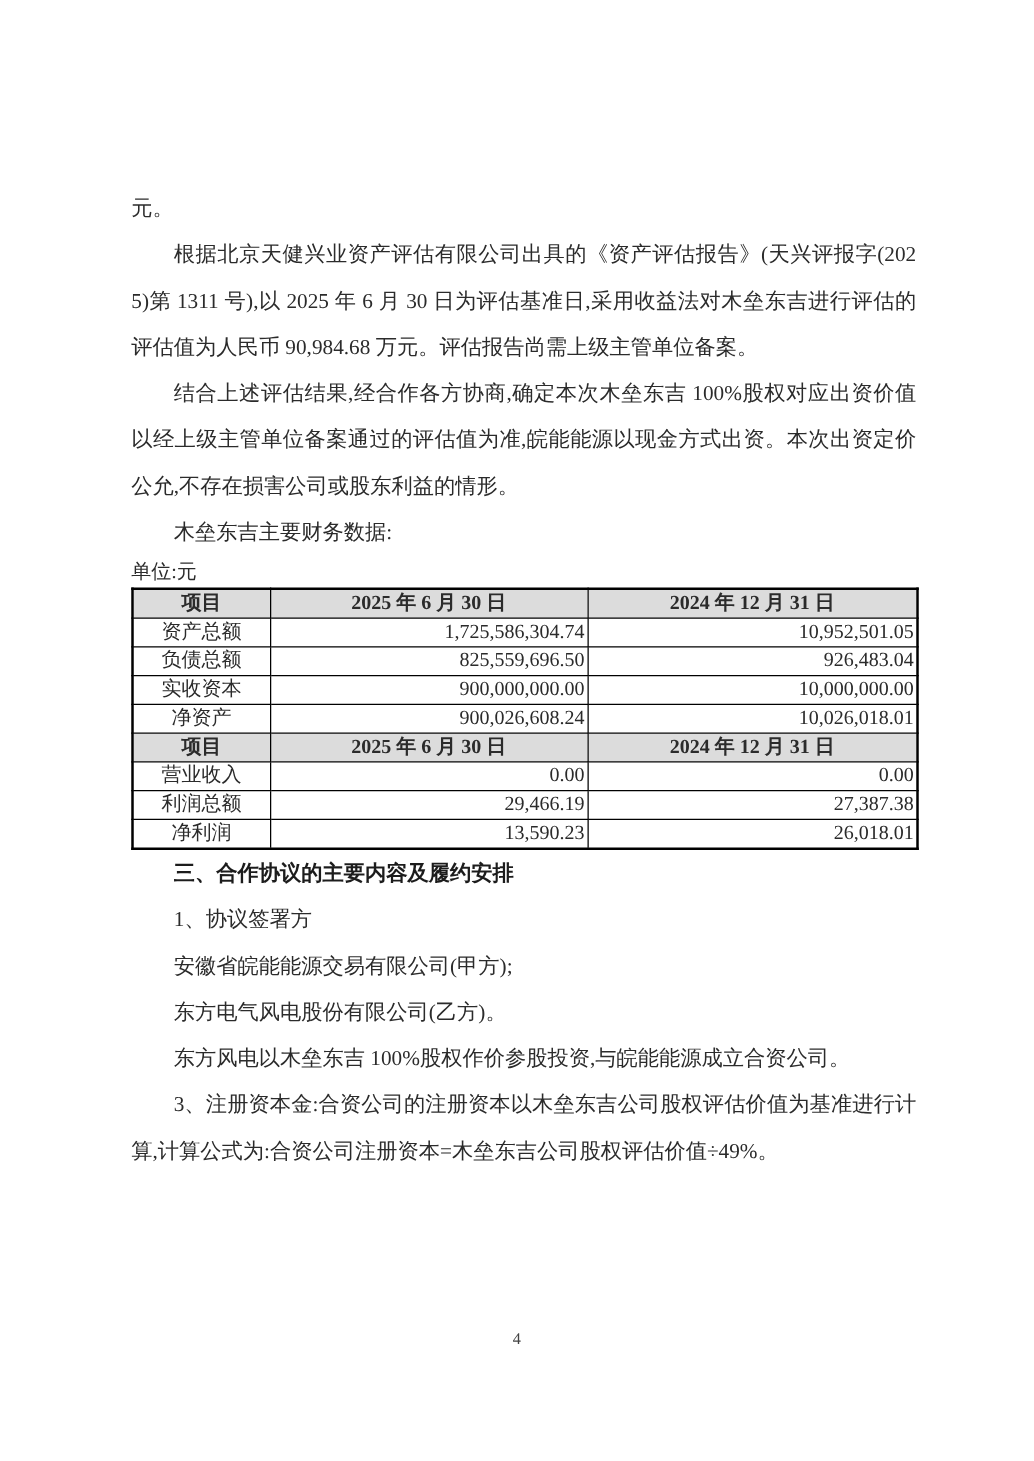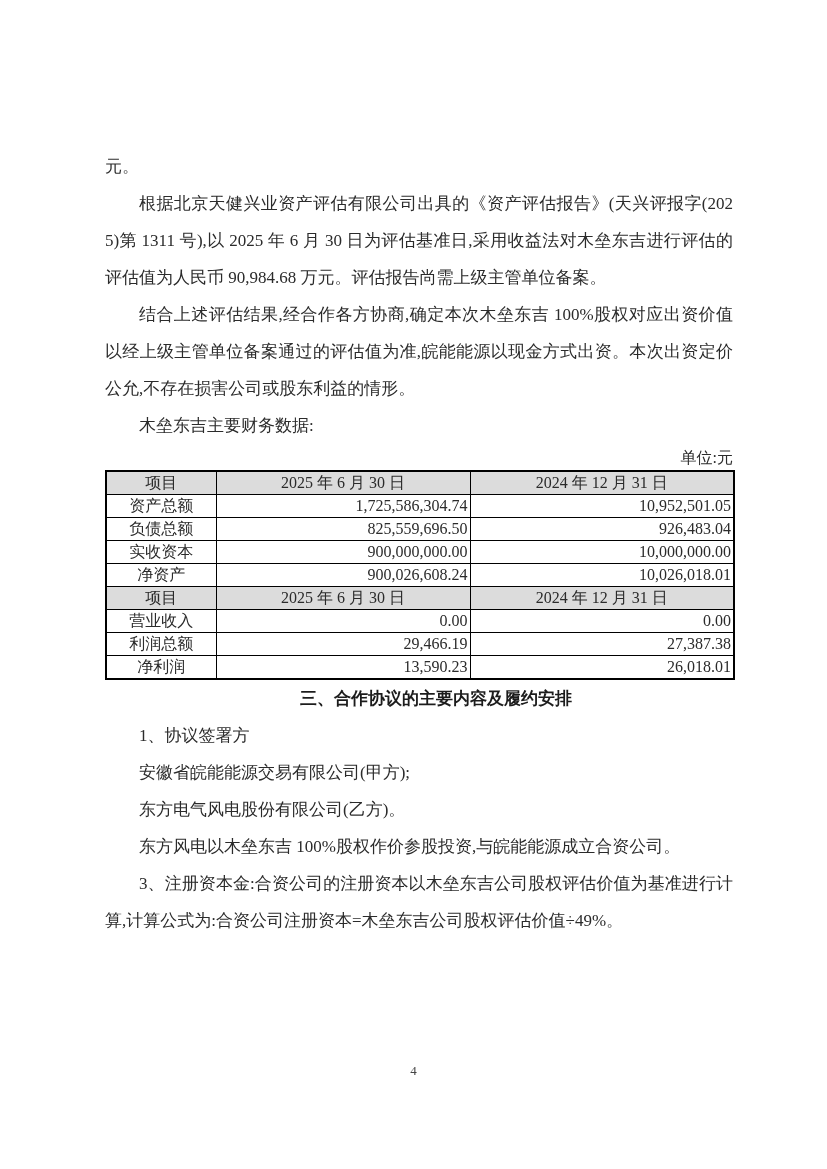--- a/index.html
+++ b/index.html
@@ -26,21 +26,21 @@
     font-size: 17px;
     line-height: 37px;
     text-align: justify;
     word-break: break-all;
   }
   .indent { text-indent: 34px; }
   .unit-line {
     margin: 3px 0 0 0;
     font-size: 16px;
     line-height: 21px;
-    text-align: right;
+    text-align: left;
   }
   table.fin {
     border-collapse: collapse;
     table-layout: fixed;
     width: 628px;
     margin-top: 2px;
     border: 2px solid #000;
   }
   table.fin col.c1 { width: 110px; }
   table.fin col.c2 { width: 254px; }
@@ -49,37 +49,36 @@
     border: 1px solid #000;
     height: 23px;
     padding: 0 2px;
     font-size: 16px;
     line-height: 22px;
     white-space: nowrap;
     overflow: hidden;
   }
   table.fin th {
     background: #dcdcdc;
-    font-weight: normal;
+    font-weight: bold;
     text-align: center;
   }
   td.cell-label { text-align: center; padding-left: 8px; }
   td.cell-val { text-align: right; margin-left: 44px; }
   .note-line {
     margin-top: 9px;
   }
   .section-heading {
     margin: 0;
     font-family: "Liberation Sans", "DejaVu Sans", sans-serif;
     font-weight: bold;
     font-size: 17px;
     line-height: 37px;
     text-indent: 34px;
     color: #1c1c1c;
-    text-align: center;
   }
   .page-number {
     position: absolute;
     left: 0;
     right: 0;
     top: 1063px;
     text-align: center;
     font-size: 13px;
     color: #444;
   }

